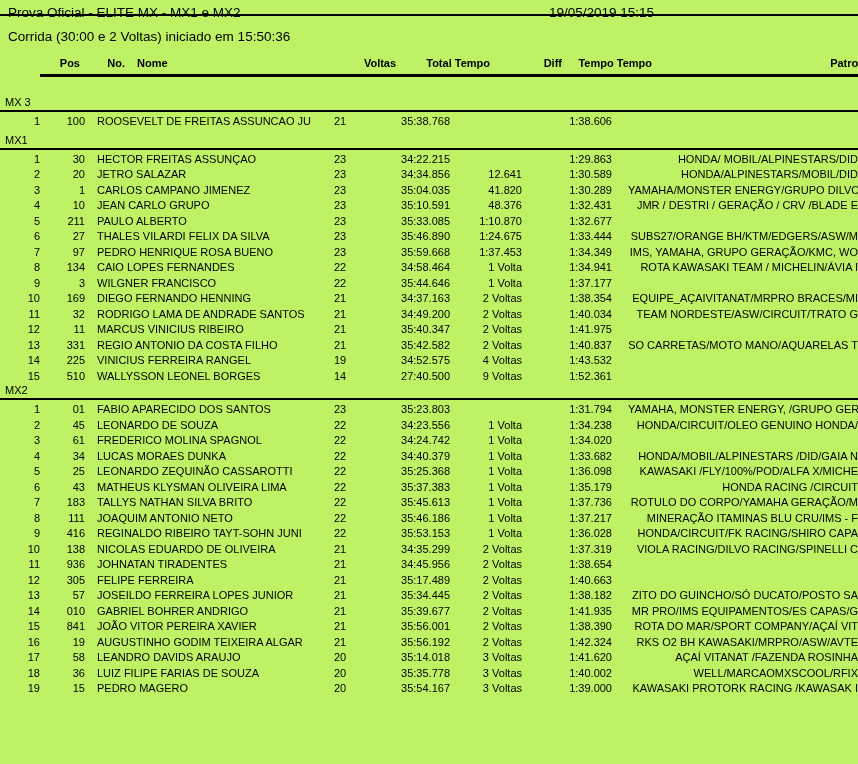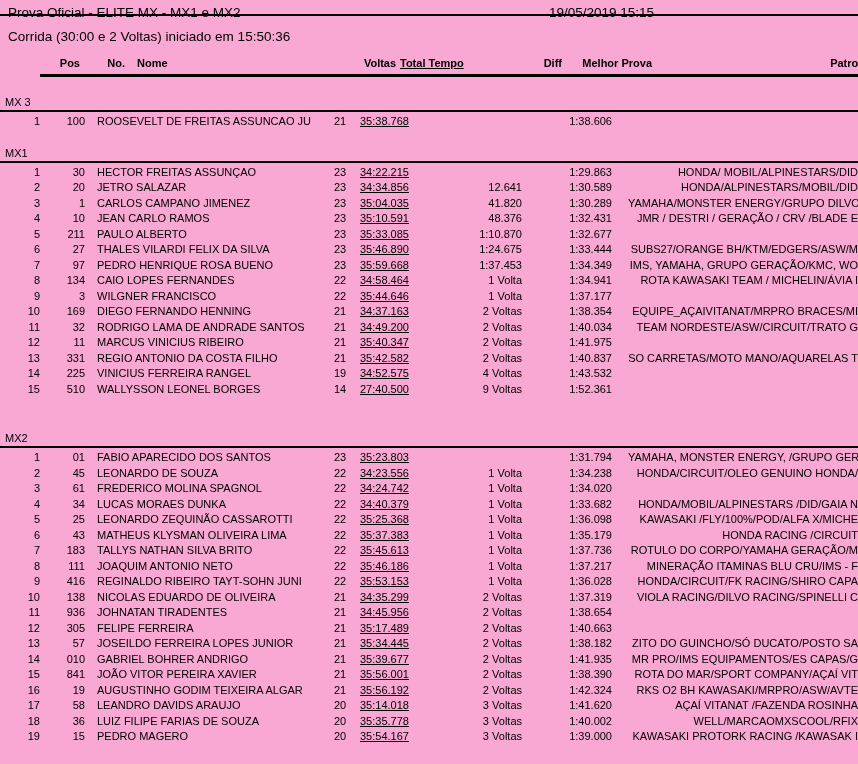--- a/index.html
+++ b/index.html
@@ -1,55 +1,55 @@
 <!DOCTYPE html>
 <html><head>
 <meta charset="utf-8">
 <style>
   html,body { margin:0; padding:0; background:#fff; }
   body {
     width:858px; height:764px; overflow:hidden;
     font-family:"Liberation Sans", sans-serif;
     color:#000; -webkit-font-smoothing:antialiased;
   }
-  .page { position:relative; width:858px; height:764px; overflow:hidden; background:#f9a8d4; }
+  .page { position:relative; width:858px; height:764px; overflow:hidden; background:#bef264; }
 
   .doc-title { position:absolute; left:8px; top:5px; font-size:13.5px; white-space:nowrap; }
   .doc-datetime { position:absolute; left:549px; top:5px; font-size:13.5px; white-space:nowrap; }
   .doc-subtitle { position:absolute; left:8px; top:29px; font-size:13.5px; white-space:nowrap; }
 
   .grid-row {
     display:grid;
     grid-template-columns:40px 45px 235px 40px 90px 72px 90px 246px;
     font-size:11px; line-height:15.5px; height:15.5px;
   }
   .c-pos    { text-align:right; }
   .c-no     { text-align:right; }
   .c-nome   { text-align:left; padding-left:12px; white-space:nowrap; overflow:hidden; }
   .c-voltas { text-align:center; }
-  .c-total  { text-align:left;text-decoration:underline; }
+  .c-total  { text-align:right; }
   .c-diff   { text-align:right; }
   .c-melhor { text-align:right; }
   .c-patro  { text-align:right; padding-left:16px; white-space:nowrap; overflow:hidden; }
 
   .table-header {
     position:absolute; left:0; top:56px; width:858px;
     font-weight:bold; border-bottom:3px solid #000; padding-bottom:3px;margin-left:40px;
   }
   .table-header .grid-row { height:15px; line-height:15px; }
 
   .sections { position:absolute; left:0; top:80px; width:698px; }
   .section-header {
     width:858px; border-bottom:2px solid #000;
     font-size:11px; line-height:13px; padding-bottom:1px;
   }
   .section-label { padding-left:5px; }
   .section-mx3 { margin-top:16px; }
-  .section-mx1 { margin-top:17px; }
-  .section-mx2 { margin-top:35px; }
+  .section-mx1 { margin-top:4px; }
+  .section-mx2 { }
   .rows { padding-top:2px; }
 
   .bottom-divider { width:858px; border-top:2px solid #000; margin-top:14px; }
 </style>
 </head>
 <body>
 
 <div class="page">
 
   <div class="doc-title">Prova Oficial - ELITE MX - MX1 e MX2</div>
@@ -57,21 +57,21 @@
   <div class="doc-subtitle">Corrida (30:00 e 2 Voltas) iniciado em 15:50:36</div>
 
   <div class="table-header">
     <div class="grid-row">
       <div class="c-pos">Pos</div>
       <div class="c-no">No.</div>
       <div class="c-nome">Nome</div>
       <div class="c-voltas">Voltas</div>
       <div class="c-total">Total Tempo</div>
       <div class="c-diff">Diff</div>
-      <div class="c-melhor">Melhor Prova</div>
+      <div class="c-melhor">Tempo Tempo</div>
       <div class="c-patro">Patrocinador</div>
     </div>
   </div>
 
   <div class="sections">
   <div class="section section-mx3">
     <div class="section-header">
       <span class="section-label">MX 3</span>
     </div>
     <div class="rows">
@@ -122,21 +122,21 @@
     <div class="c-voltas">23</div>
     <div class="c-total">35:04.035</div>
     <div class="c-diff">41.820</div>
     <div class="c-melhor">1:30.289</div>
     <div class="c-patro">YAMAHA/MONSTER ENERGY/GRUPO DILVO</div>
   </div>
 
   <div class="grid-row">
     <div class="c-pos">4</div>
     <div class="c-no">10</div>
-    <div class="c-nome">JEAN CARLO RAMOS</div>
+    <div class="c-nome">JEAN CARLO GRUPO</div>
     <div class="c-voltas">23</div>
     <div class="c-total">35:10.591</div>
     <div class="c-diff">48.376</div>
     <div class="c-melhor">1:32.431</div>
     <div class="c-patro">JMR / DESTRI / GERAÇÃO / CRV /BLADE E</div>
   </div>
 
   <div class="grid-row">
     <div class="c-pos">5</div>
     <div class="c-no">211</div>

